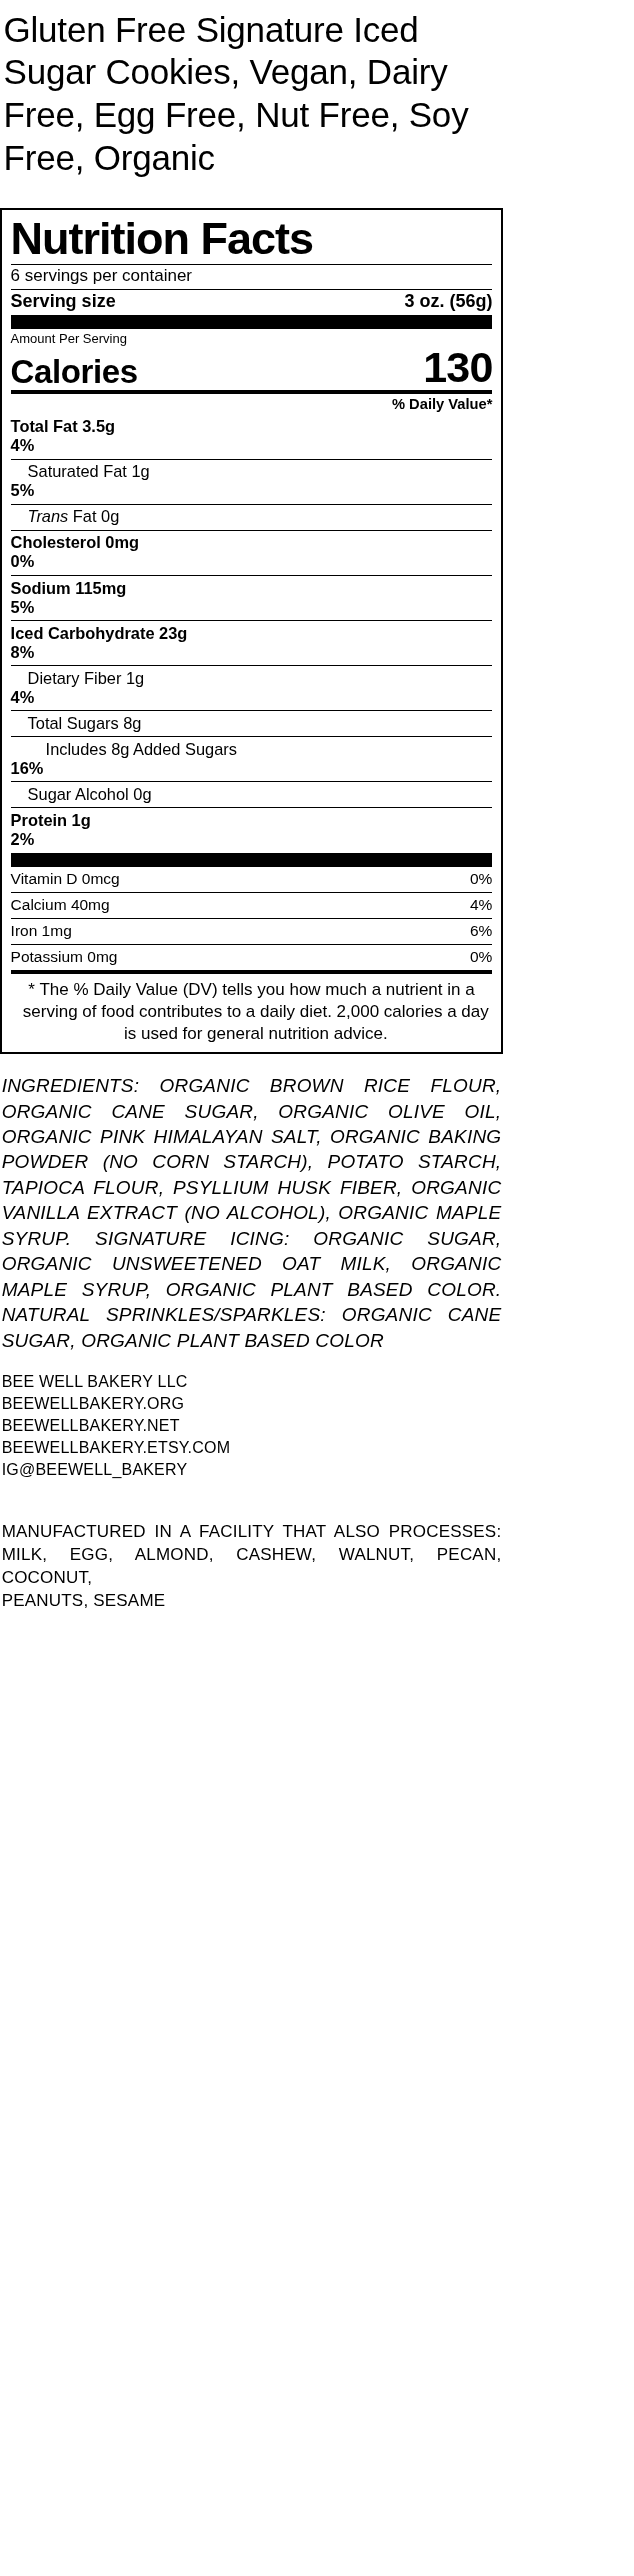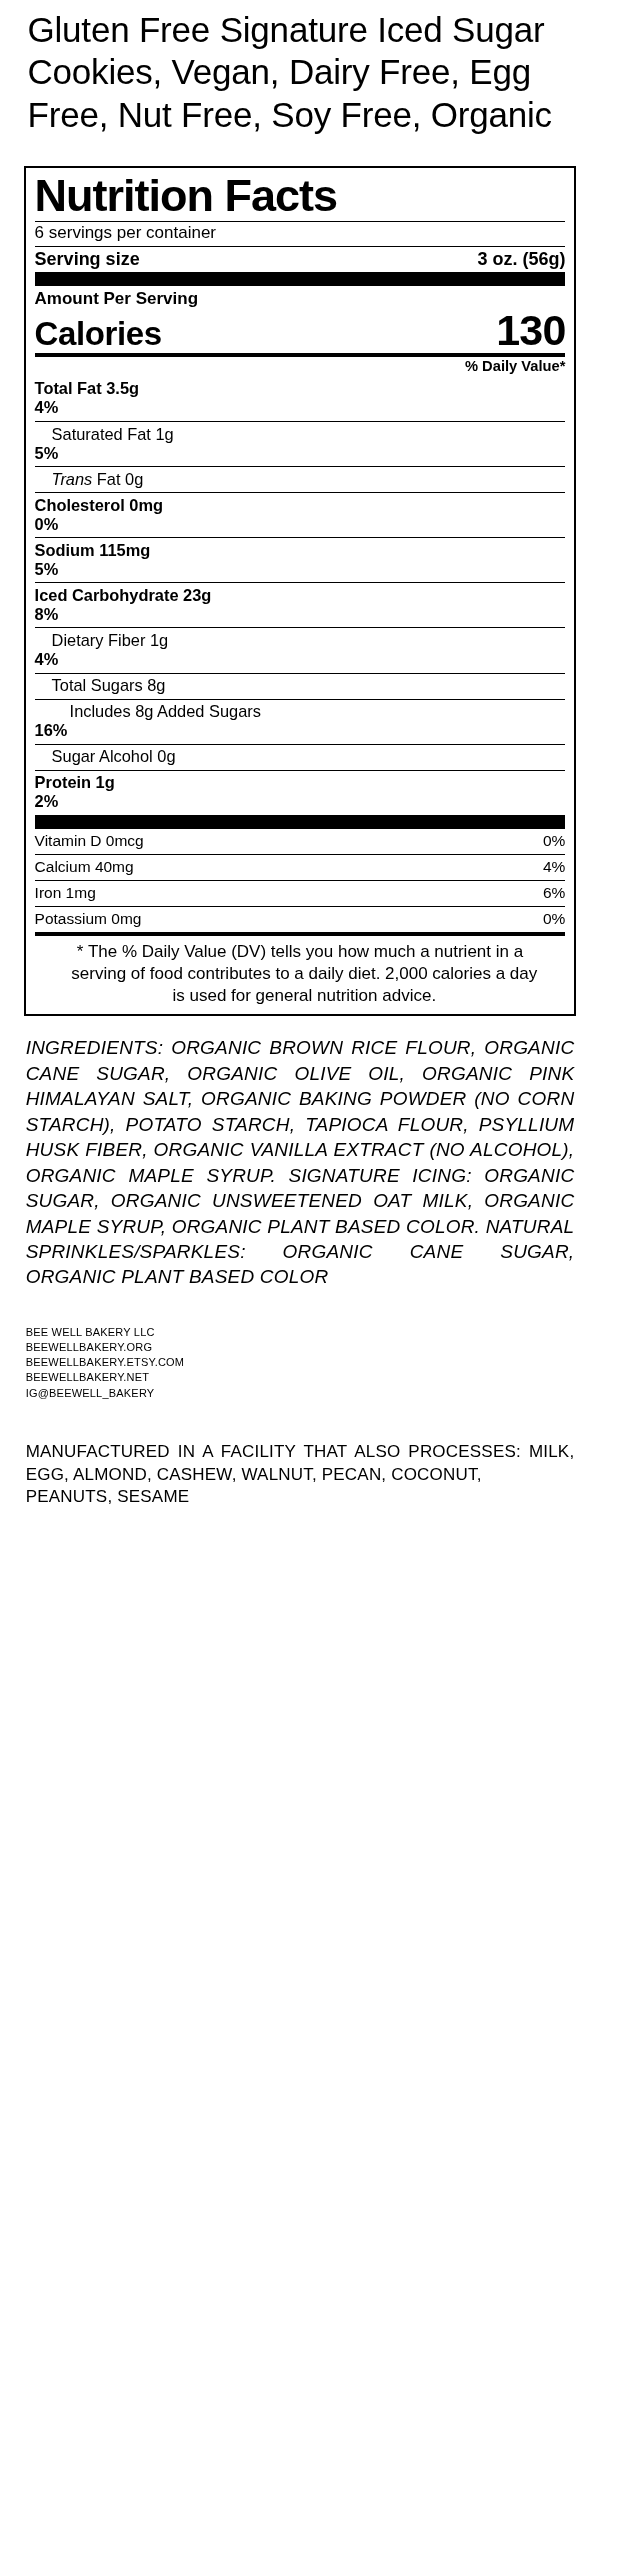--- a/index.html
+++ b/index.html
@@ -8,23 +8,23 @@
     background: #ffffff;
   }
   body {
     width: 635px;
     min-height: 2576px;
     font-family: "Liberation Sans", sans-serif;
     color: #000000;
     -webkit-font-smoothing: antialiased;
   }
   .page {
-    width: 600px;
+    width: 503px;
     box-sizing: border-box;
-    padding: 0 24px;
+    padding: 0 0;
   }
 
   
   .product-title {
     font-size: 35px;
     line-height: 1.22;
     font-weight: 400;
     letter-spacing: -0.2px;
     padding: 8.6px 3.5px 0 3.5px;
     margin: 0;
@@ -55,22 +55,22 @@
   }
   .nf-serving-size {
     display: flex;
     justify-content: space-between;
     font-weight: 700;
     font-size: 18px;
     padding: 1.7px 0 2.6px 0;
   }
 
   .nf-amount {
-    font-weight: 700;
-    font-size: 17px;
+    font-weight: 400;
+    font-size: 13px;
     padding: 2.6px 0 0 0;
   }
   .nf-calories-row {
     display: flex;
     justify-content: space-between;
     align-items: flex-end;
     padding: 0 0 0.9px 0;
   }
   .nf-calories-label {
     font-weight: 700;
@@ -132,24 +132,24 @@
     font-size: 19px;
     line-height: 1.34;
     text-align: justify;
     letter-spacing: 0.2px;
     margin: 19px 0 0 0;
     padding: 0 1.7px;
     font-style: italic;
   }
 
   .contact {
-    font-size: 11px;
+    font-size: 16px;
     line-height: 1.38;
     letter-spacing: 0.2px;
-    margin: 35px 0 0 0;
+    margin: 18px 0 0 0;
     padding: 0 1.7px;
   }
   .contact div { white-space: pre; }
 
   .facility {
     font-size: 17px;
     line-height: 1.34;
     text-align: justify;
     letter-spacing: 0.2px;
     margin: 40px 0 8.6px 0;
@@ -266,22 +266,22 @@
       <span class="hang">is used for general nutrition advice.</span>
     </div>
 
   </div>
 
   <div class="ingredients">INGREDIENTS: ORGANIC BROWN RICE FLOUR, ORGANIC CANE SUGAR, ORGANIC OLIVE OIL, ORGANIC PINK HIMALAYAN SALT, ORGANIC BAKING POWDER (NO CORN STARCH), POTATO STARCH, TAPIOCA FLOUR, PSYLLIUM HUSK FIBER, ORGANIC VANILLA EXTRACT (NO ALCOHOL), ORGANIC MAPLE SYRUP. SIGNATURE ICING: ORGANIC SUGAR, ORGANIC UNSWEETENED OAT MILK, ORGANIC MAPLE SYRUP, ORGANIC PLANT BASED COLOR. NATURAL SPRINKLES/SPARKLES: ORGANIC CANE SUGAR, ORGANIC PLANT BASED COLOR</div>
 
   <div class="contact">
       <div>BEE WELL BAKERY LLC</div>
       <div>BEEWELLBAKERY.ORG</div>
+      <div>BEEWELLBAKERY.NET</div>
       <div>BEEWELLBAKERY.ETSY.COM</div>
-      <div>BEEWELLBAKERY.NET</div>
       <div>IG@BEEWELL_BAKERY</div>
     </div>
 
   <div class="facility">
     <span>MANUFACTURED IN A FACILITY THAT ALSO PROCESSES: MILK, EGG, ALMOND, CASHEW, WALNUT, PECAN, COCONUT,</span>
     <div class="last">PEANUTS, SESAME</div>
   </div>
 
 </div>
 

